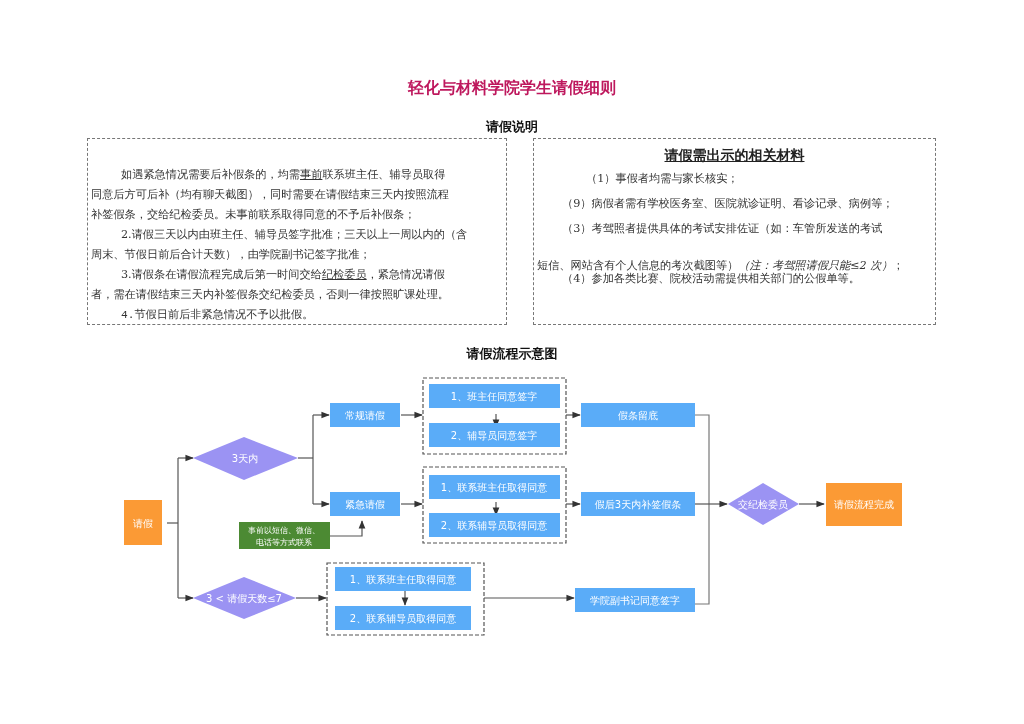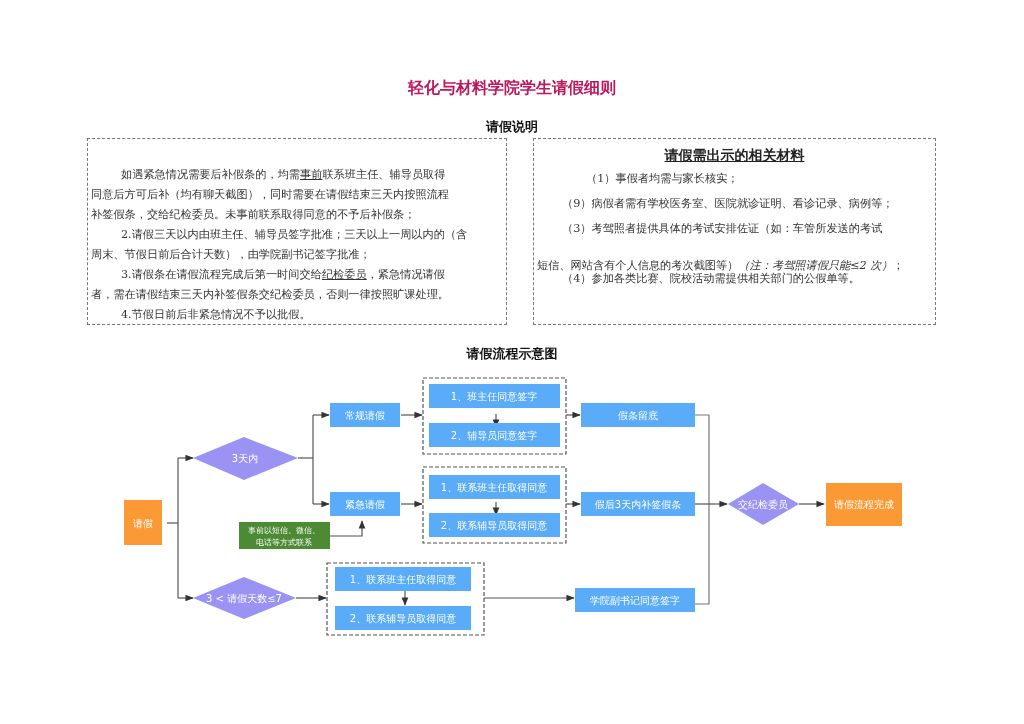--- a/index.html
+++ b/index.html
@@ -25,21 +25,21 @@
 <div class="subtitle" style="top:118px;">请假说明</div>
 
 <div class="box" style="left:87px; top:138px; width:420px; height:187px;">
   <div class="para" style="left:33px; top:26px;"><span>如遇紧急情况需要后补假条的，均需</span><span class="u">事前</span><span>联系班主任、辅导员取得</span></div>
   <div class="para" style="left:3px; top:46px;">同意后方可后补（均有聊天截图），同时需要在请假结束三天内按照流程</div>
   <div class="para" style="left:3px; top:66px;">补签假条，交给纪检委员。未事前联系取得同意的不予后补假条；</div>
   <div class="para" style="left:33px; top:86px;">2.请假三天以内由班主任、辅导员签字批准；三天以上一周以内的（含</div>
   <div class="para" style="left:3px; top:106px;">周末、节假日前后合计天数），由学院副书记签字批准；</div>
   <div class="para" style="left:33px; top:126px;"><span>3.请假条在请假流程完成后第一时间交给</span><span class="u">纪检委员</span><span>，紧急情况请假</span></div>
   <div class="para" style="left:3px; top:146px;">者，需在请假结束三天内补签假条交纪检委员，否则一律按照旷课处理。</div>
-  <div class="para" style="left:33px; top:166px;">4.节假日前后非紧急情况不予以批假。</div>
+  <div class="para" style="left:33px; top:166px;font-family:Liberation Mono, monospace;">4.节假日前后非紧急情况不予以批假。</div>
 </div>
 
 <div class="box" style="left:533px; top:138px; width:403px; height:187px;">
   <div class="mhead">请假需出示的相关材料</div>
   <div class="para" style="left:28px; top:30px;margin-left:24px;">（1）事假者均需与家长核实；</div>
   <div class="para" style="left:28px; top:55px;">（9）病假者需有学校医务室、医院就诊证明、看诊记录、病例等；</div>
   <div class="para" style="left:28px; top:80px;">（3）考驾照者提供具体的考试安排佐证（如：车管所发送的考试</div>
   <div class="para" style="left:3px; top:105px;margin-top:12px;"><span>短信、网站含有个人信息的考次截图等）</span><span class="it">（注：考驾照请假只能≤2 次）</span><span>；</span></div>
   <div class="para" style="left:28px; top:130px;">（4）参加各类比赛、院校活动需提供相关部门的公假单等。</div>
 </div>

